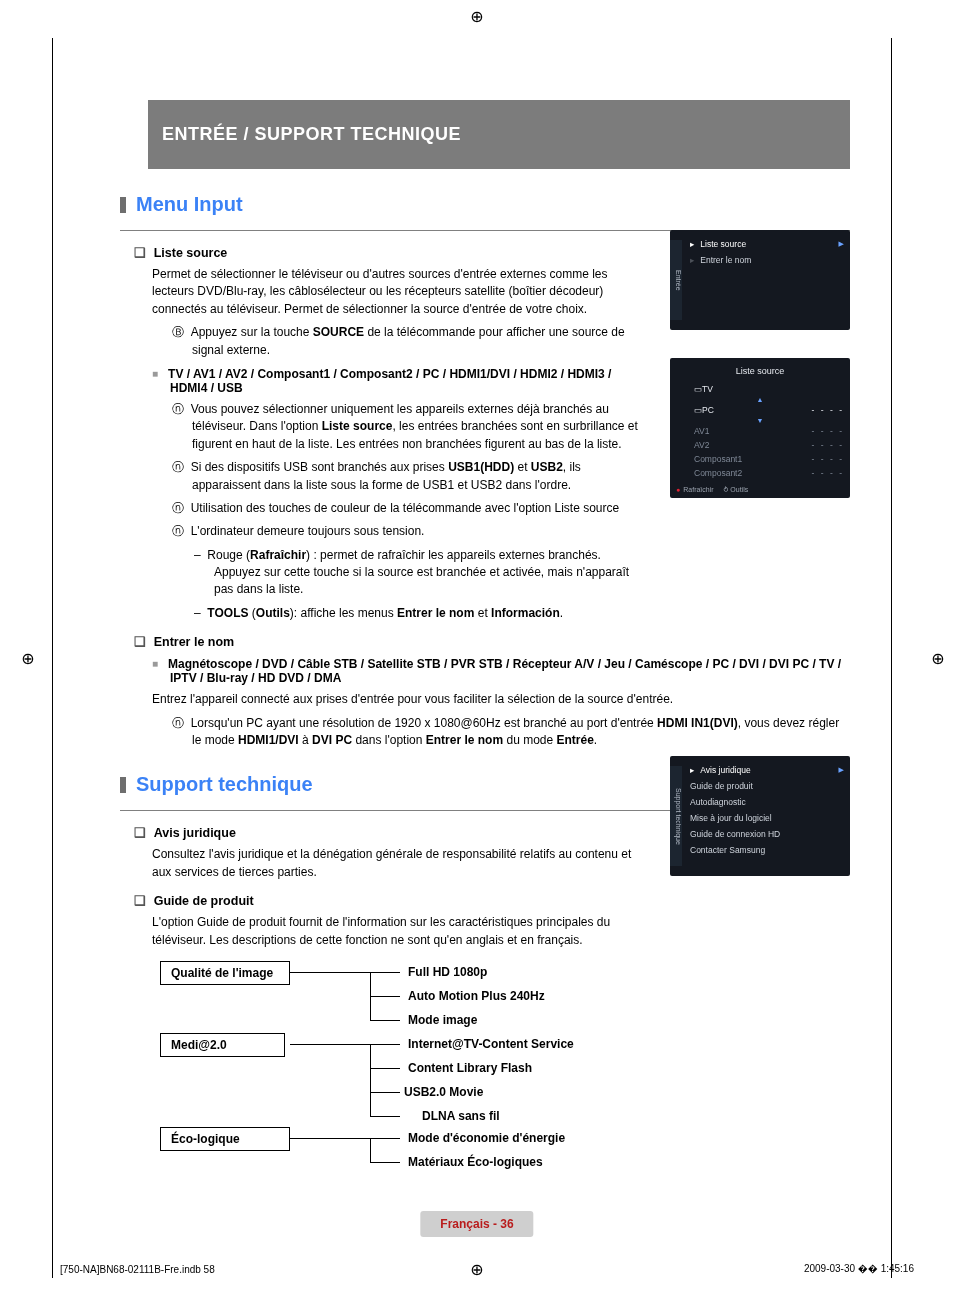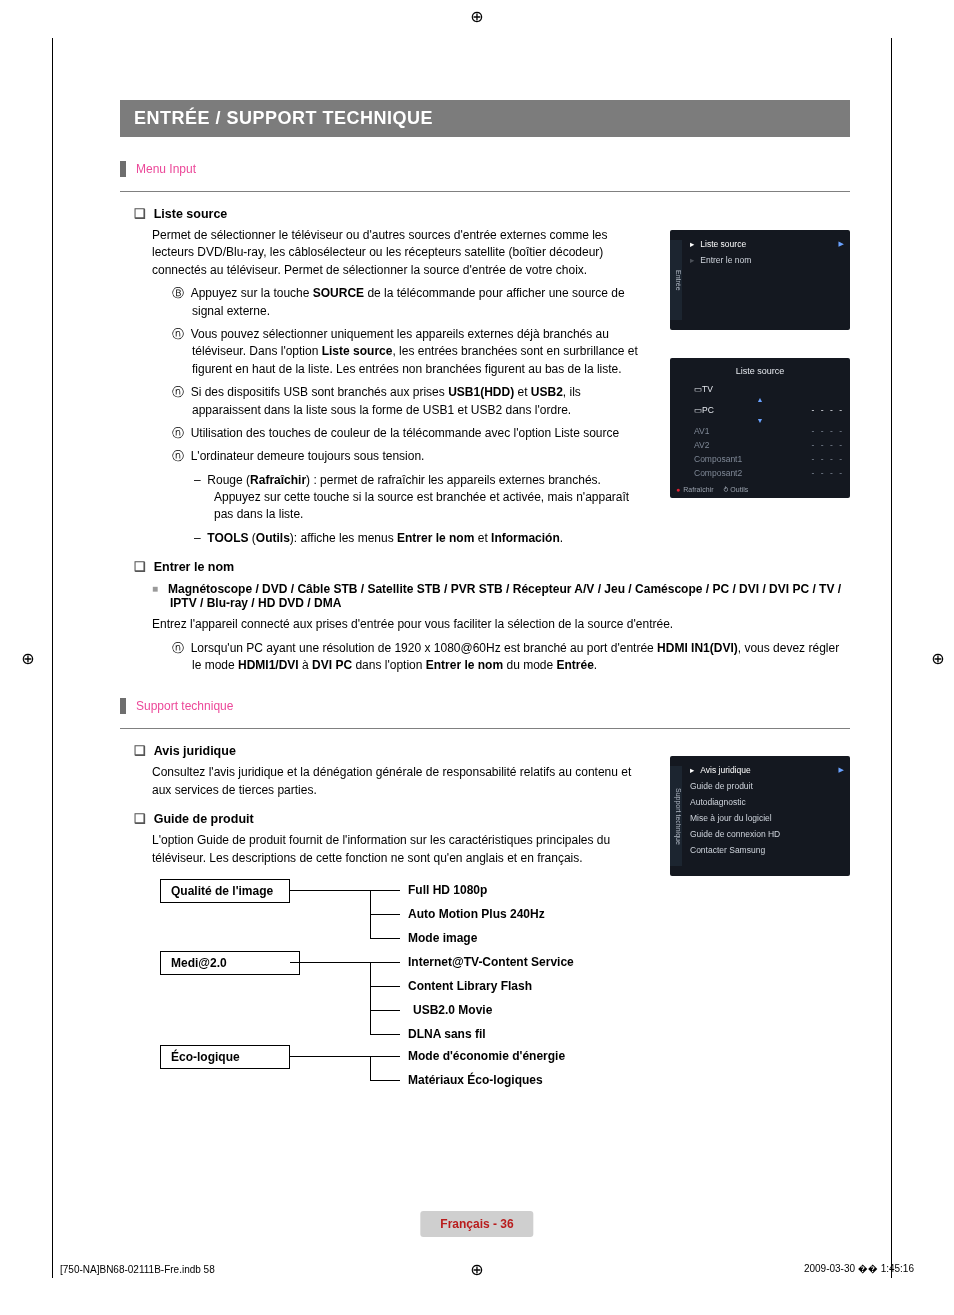--- a/index.html
+++ b/index.html
@@ -29,26 +29,27 @@
     background:#000;
     width:1px;
     height:1240px;
     top:38px;
   }
   .big-bar {
     background:#7c7c7c;
     color:#fff;
     font-weight:bold;
     font-size:18px;
-    padding:8px 14px;
+    padding:24px 14px;
     letter-spacing:0.5px;
+    margin-left:28px;
   }
   .h2-row { display:flex; align-items:center; margin:24px 0 14px 0; }
   .h2-tick { width:6px; height:16px; background:#6e6e6e; margin-right:10px; }
-  .h2-txt { font-size:12px; font-weight:normal; color:#ec4899; }
+  .h2-txt { font-size:20px; font-weight:bold; color:#3b82f6; }
   .divider { height:1px; background:#808080; margin:4px 0 14px 0; }
   .q-title { font-weight:bold; font-size:12.5px; margin:12px 0 6px 14px; }
   .q-title::before { content:"\2751"; margin-right:8px; color:#555; font-size:13px; }
   .body-p { margin:0 0 6px 32px; line-height:1.45; }
   .icon-row { margin:0 0 6px 52px; line-height:1.45; text-indent:-20px; padding-left:20px; }
   .icon-row2 { margin:0 0 6px 74px; line-height:1.45; text-indent:-20px; padding-left:20px; }
   .sq-item { margin:8px 0 6px 32px; font-weight:bold; text-indent:-18px; padding-left:18px; }
   .sq-item::before { content:"\25A0"; color:#9a9a9a; margin-right:10px; font-size:10px; vertical-align:1px; }
   .note-ico, .remote-ico { font-family:inherit; }
   .screenshot {
@@ -165,20 +166,21 @@
       <span>⥁ <span>Outils</span></span>
     </div>
   </div>
 
   <div style="width:520px;">
     <div class="q-title">Liste source</div>
     <p class="body-p">Permet de sélectionner le téléviseur ou d'autres sources d'entrée externes comme les lecteurs DVD/Blu-ray, les câblosélecteur ou les récepteurs satellite (boîtier décodeur) connectés au téléviseur. Permet de sélectionner la source d'entrée de votre choix.</p>
     <p class="icon-row">
       <span class="remote-ico">Ⓑ</span>&nbsp;&nbsp;<span>Appuyez sur la touche </span><b>SOURCE</b><span> de la télécommande pour afficher une source de signal externe.</span>
     </p>
+    <div class="sq-item">TV / AV1 / AV2 / Composant1 / Composant2 / PC / HDMI1/DVI / HDMI2 / HDMI3 / HDMI4 / USB</div>
     <p class="icon-row">
       <span class="note-ico">ⓝ</span>&nbsp;&nbsp;<span>Vous pouvez sélectionner uniquement les appareils externes déjà branchés au téléviseur. Dans l'option </span><b>Liste source</b><span>, les entrées branchées sont en surbrillance et figurent en haut de la liste. Les entrées non branchées figurent au bas de la liste.</span>
     </p>
     <p class="icon-row">
       <span class="note-ico">ⓝ</span>&nbsp;&nbsp;<span>Si des dispositifs USB sont branchés aux prises </span><b>USB1(HDD)</b><span> et </span><b>USB2</b><span>, ils apparaissent dans la liste sous la forme de USB1 et USB2 dans l'ordre.</span>
     </p>
     <p class="icon-row">
       <span class="note-ico">ⓝ</span>&nbsp;&nbsp;<span>Utilisation des touches de couleur de la télécommande avec l'option Liste source</span>
     </p>
     <p class="icon-row">
@@ -232,21 +234,21 @@
     <div class="q-title">Avis juridique</div>
     <p class="body-p">Consultez l'avis juridique et la dénégation générale de responsabilité relatifs au contenu et aux services de tierces parties.</p>
 
     <div class="q-title">Guide de produit</div>
     <p class="body-p">L'option Guide de produit fournit de l'information sur les caractéristiques principales du téléviseur. Les descriptions de cette fonction ne sont qu'en anglais et en français.</p>
   </div>
 
   <div class="tree-area">
 
     <div class="tree-box" style="left:0; top:0; width:130px;">Qualité de l'image</div>
-    <div class="tree-box" style="left:0; top:72px; width:140px;">Medi@2.0</div>
+    <div class="tree-box" style="left:0; top:72px; width:125px;">Medi@2.0</div>
     <div class="tree-box" style="left:0; top:166px; width:130px;">Éco-logique</div>
 
     <div class="tree-line" style="left:130px; top:11px; width:80px; height:1px;"></div>
     <div class="tree-line" style="left:210px; top:11px; width:1px; height:48px;"></div>
     <div class="tree-line" style="left:210px; top:11px; width:30px; height:1px;"></div>
     <div class="tree-line" style="left:210px; top:35px; width:30px; height:1px;"></div>
     <div class="tree-line" style="left:210px; top:59px; width:30px; height:1px;"></div>
 
     <div class="tree-line" style="left:130px; top:83px; width:80px; height:1px;"></div>
     <div class="tree-line" style="left:210px; top:83px; width:1px; height:72px;"></div>
@@ -258,22 +260,22 @@
     <div class="tree-line" style="left:130px; top:177px; width:80px; height:1px;"></div>
     <div class="tree-line" style="left:210px; top:177px; width:1px; height:24px;"></div>
     <div class="tree-line" style="left:210px; top:177px; width:30px; height:1px;"></div>
     <div class="tree-line" style="left:210px; top:201px; width:30px; height:1px;"></div>
 
     <div class="tree-label" style="left:248px; top:4px;">Full HD 1080p</div>
     <div class="tree-label" style="left:248px; top:28px;">Auto Motion Plus 240Hz</div>
     <div class="tree-label" style="left:248px; top:52px;">Mode image</div>
     <div class="tree-label" style="left:248px; top:76px;">Internet@TV-Content Service</div>
     <div class="tree-label" style="left:248px; top:100px;">Content Library Flash</div>
-    <div class="tree-label" style="left:253px; top:124px;">USB2.0 Movie</div>
-    <div class="tree-label" style="left:248px; top:148px;">DLNA sans fil</div>
+    <div class="tree-label" style="left:244px; top:124px;">USB2.0 Movie</div>
+    <div class="tree-label" style="left:262px; top:148px;">DLNA sans fil</div>
     <div class="tree-label" style="left:248px; top:170px;">Mode d'économie d'énergie</div>
     <div class="tree-label" style="left:248px; top:194px;">Matériaux Éco-logiques</div>
   </div>
 
 </div>
 
 <div class="footer-pill"><span>Français - 36</span></div>
 <div class="foot-left"><span>[750-NA]BN68-02111B-Fre.indb   58</span></div>
 <div class="foot-right"><span>2009-03-30   �� 1:45:16</span></div>
 

